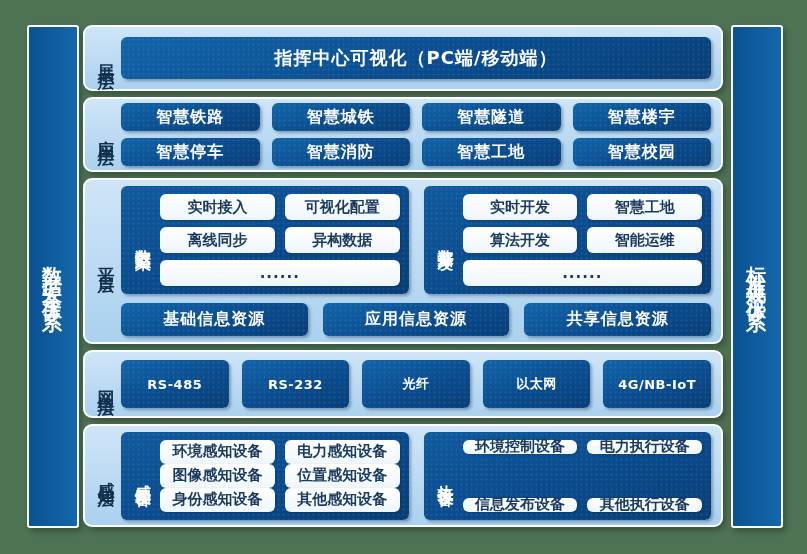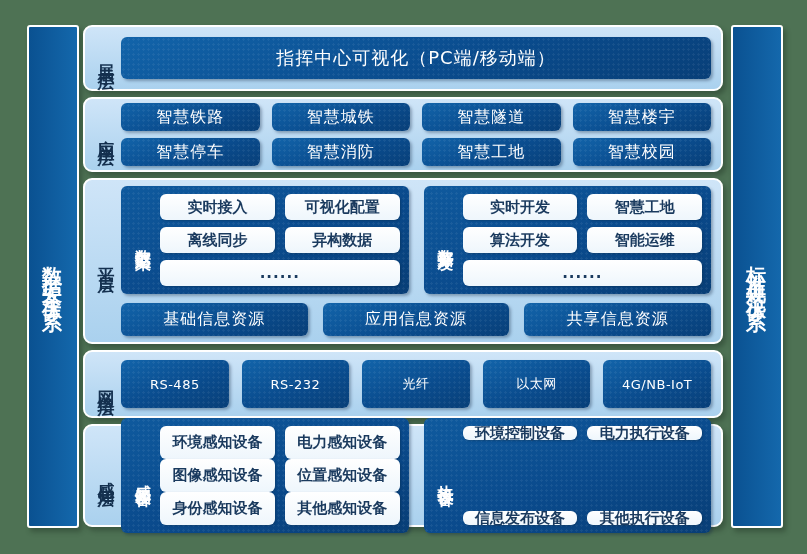--- a/index.html
+++ b/index.html
@@ -39,21 +39,21 @@
     writing-mode:vertical-rl;text-orientation:upright;
     color:#14304f;font-size:17px;font-weight:bold;letter-spacing:5px;line-height:1;
   }
   .panel-content{flex:1;min-width:0;}
   
   .dark-box{
     background:
       radial-gradient(rgba(255,255,255,.06) 1px,transparent 1.3px),
       linear-gradient(160deg,#1264aa 0%,#0a4c8e 55%,#083f78 100%);
     background-size:5px 5px,100% 100%;
-    border-radius:6px;color:#ffffff;font-weight:normal;
+    border-radius:6px;color:#ffffff;font-weight:bold;
     display:flex;align-items:center;justify-content:center;
     box-shadow:2px 2px 3px rgba(20,40,70,.35);
     box-sizing:border-box;
   }
   
   .title-box{height:42px;font-size:18px;letter-spacing:1px;}
   
   .app-grid{display:flex;flex-direction:column;gap:7px;}
   .app-row{display:flex;gap:12px;}
   .app-row .dark-box{flex:1;height:28px;font-size:16px;letter-spacing:1px;}
@@ -87,21 +87,21 @@
   .res-row{display:flex;gap:15px;}
   .res-row .dark-box{flex:1;height:33px;font-size:16px;letter-spacing:1px;}
   
   .net-row{display:flex;gap:13px;}
   .net-row .dark-box{flex:1;height:48px;font-size:13px;letter-spacing:.5px;}
   
   .perc-row{display:flex;gap:15px;}
   .perc-row .sub-box{align-items:stretch;}
   .perc-grid{flex:1;display:flex;flex-direction:column;justify-content:space-between;margin-left:4px;}
   .perc-grid .white-row{flex:0 0 auto;}
-  .sensing .white-box{height:33px;}
+  .sensing .white-box{height:24px;}
   .actuation .white-box{height:14px;}
 </style>
 </head>
 <body>
 
 <div class="canvas">
 
   <div class="side-bar left">
     <span class="vtext">数据安全体系</span>
   </div>

